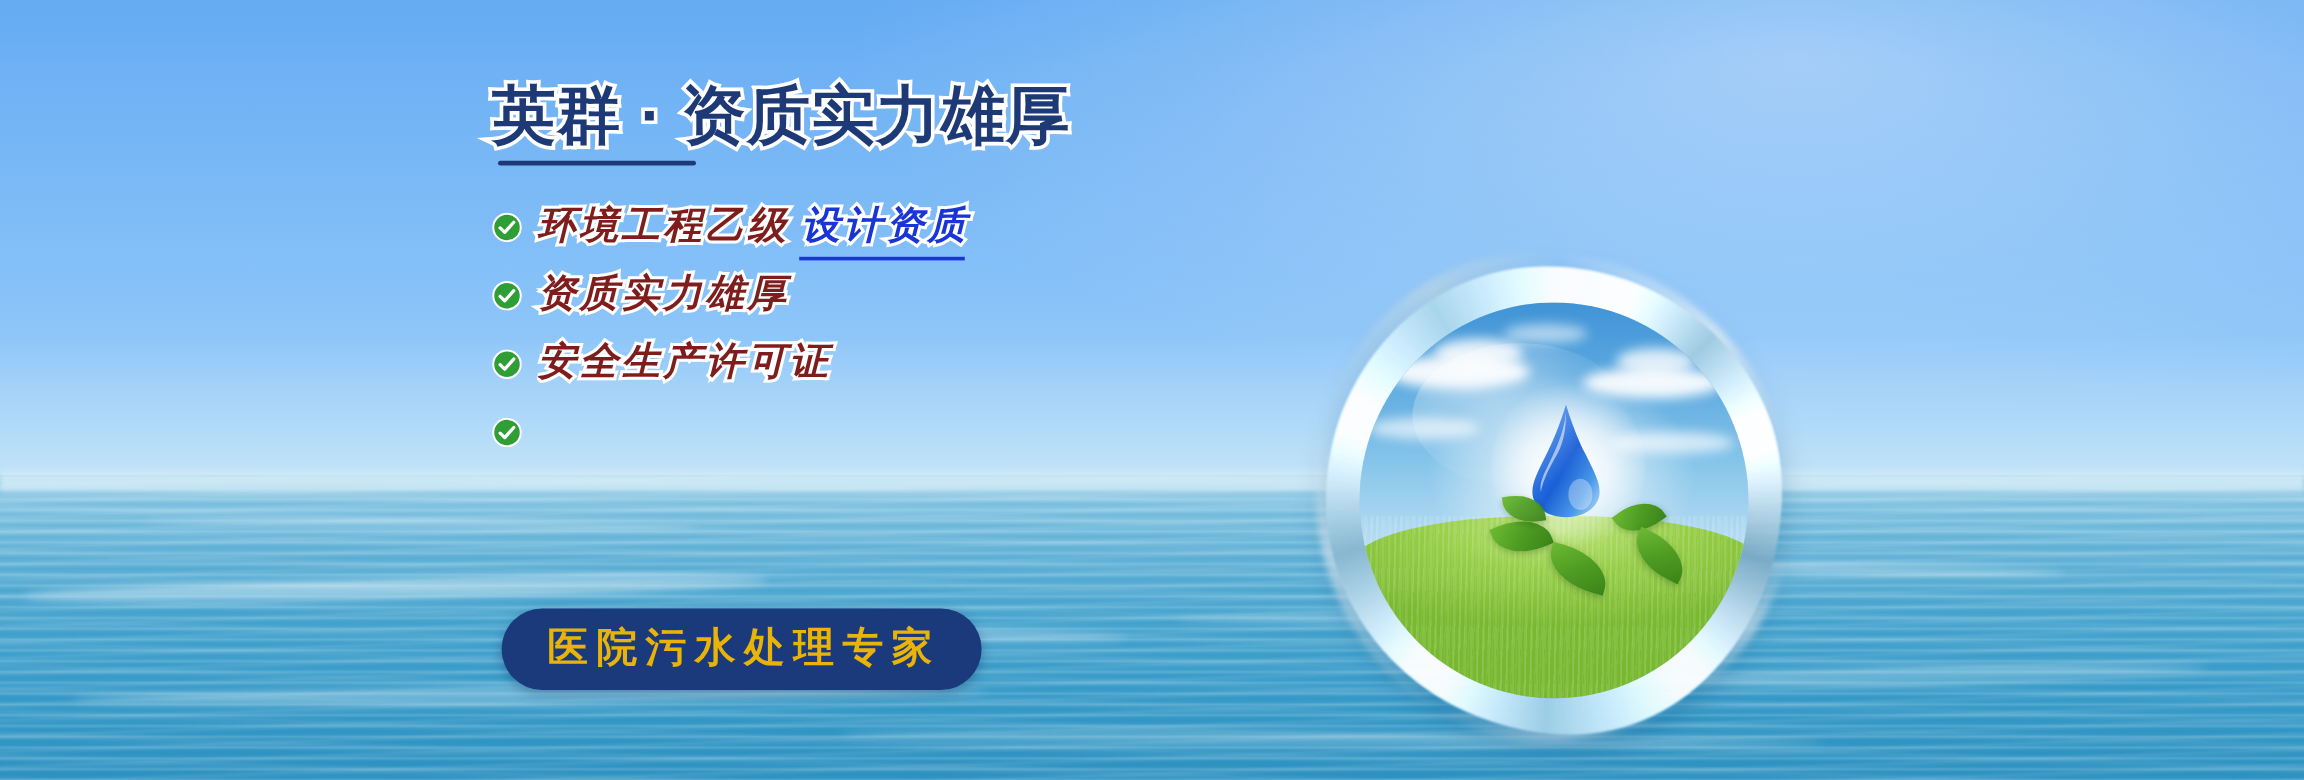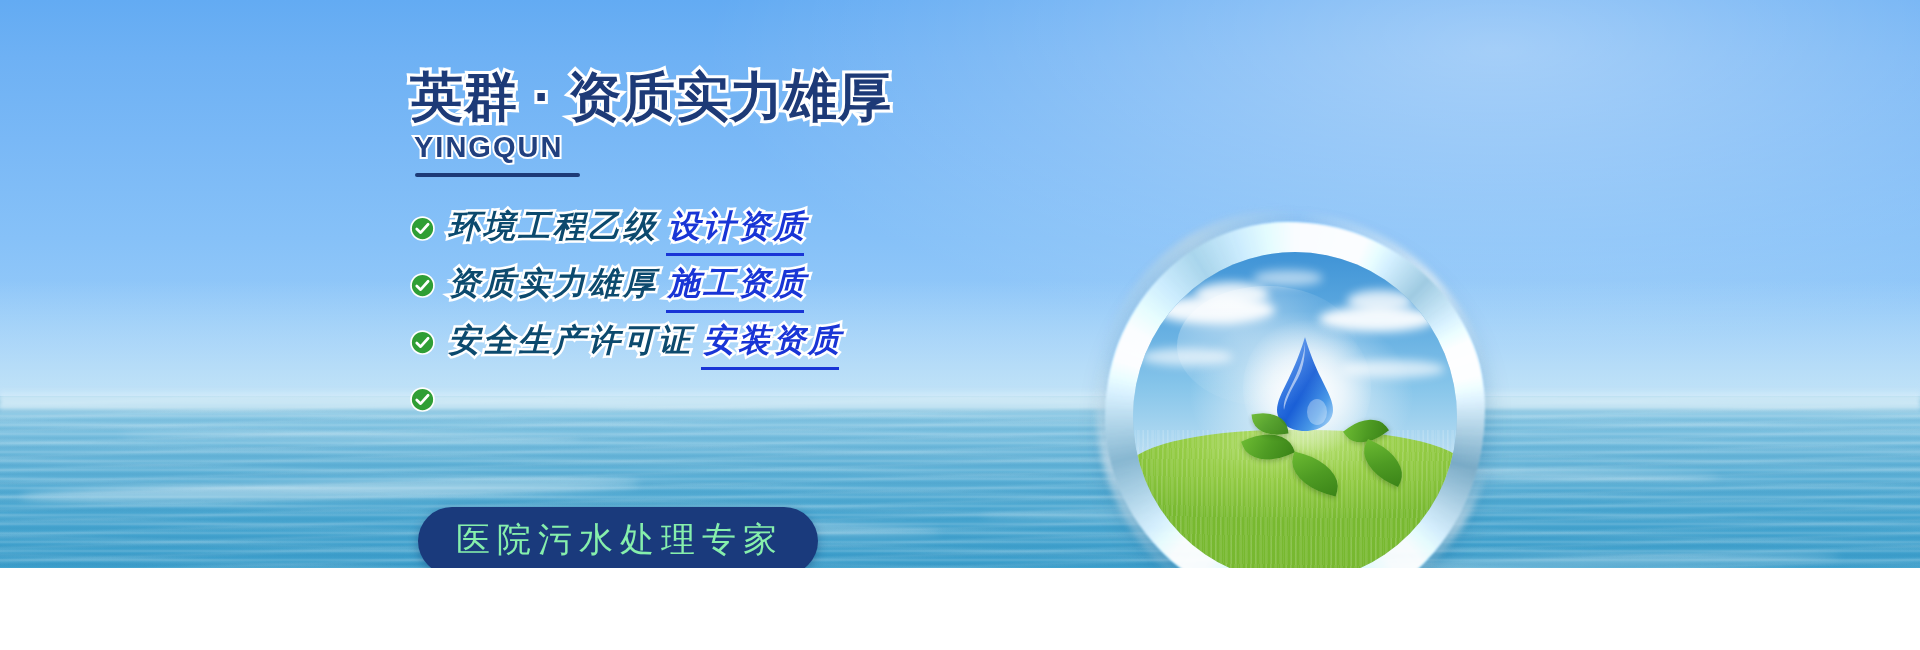--- a/index.html
+++ b/index.html
@@ -9,21 +9,21 @@
     background: #ffffff;
   }
   body {
     font-family: "Liberation Sans", "DejaVu Sans", sans-serif;
   }
 
   
   .banner {
     position: relative;
     width: 1920px;
-    height: 568px;
+    height: 650px;
     overflow: hidden;
     background: #7db6f4;
   }
 
   
   .sky {
     position: absolute;
     left: 0; top: 0;
     width: 1920px;
     height: 410px;
@@ -175,21 +175,21 @@
     flex: 0 0 auto;
     width: 25px;
     height: 25px;
     margin-right: 13px;
     margin-top: 2px;
   }
   .cert-main {
     font-size: 32px;
     font-weight: bold;
     font-style: italic;
-    color: #0c4a6e;
+    color: #7f1d1d;
     letter-spacing: 3px;
     -webkit-text-stroke: 5px #ffffff;
     paint-order: stroke fill;
     white-space: nowrap;
   }
   .cert-tag {
     margin-left: 10px;
     font-size: 32px;
     font-weight: bold;
     font-style: italic;
@@ -211,23 +211,23 @@
   }
 
   .tagline-wrap {
     position: absolute;
     left: 418px;
     top: 507px;
   }
   .tagline {
     display: inline-block;
     background: #1a3a7c;
-    color: #86efac;
+    color: #eab308;
     font-size: 34px;
-    font-weight: normal;
+    font-weight: bold;
     letter-spacing: 7px;
     padding: 10px 34px 12px 38px;
     border-radius: 34px;
     box-shadow: 0 3px 10px rgba(10,40,90,0.35);
     white-space: nowrap;
   }
 
   
   .sphere {
     position: absolute;
@@ -421,21 +421,20 @@
       <div class="leaf l4"></div>
       <div class="leaf l5"></div>
       <div class="sphere-gloss"></div>
     </div>
   </div>
 
   <div class="content">
 
     <h1 class="headline">英群 · 资质实力雄厚</h1>
 
-    <div class="subline">YINGQUN</div>
 
     <div class="rule"></div>
 
     <ul class="cert-list">
 
       <li class="cert-item">
         <span class="check-icon">
           <svg width="25" height="25" viewBox="0 0 24 24" aria-hidden="true">
             <circle cx="12" cy="12" r="11" fill="#2f9e35" stroke="#ffffff" stroke-width="1.6"></circle>
             <path d="M6.5 12.4 L10.2 16 L17.4 7.9" fill="none" stroke="#ffffff" stroke-width="2.6" stroke-linecap="round" stroke-linejoin="round"></path>
@@ -446,32 +445,30 @@
       </li>
 
       <li class="cert-item">
         <span class="check-icon">
           <svg width="25" height="25" viewBox="0 0 24 24" aria-hidden="true">
             <circle cx="12" cy="12" r="11" fill="#2f9e35" stroke="#ffffff" stroke-width="1.6"></circle>
             <path d="M6.5 12.4 L10.2 16 L17.4 7.9" fill="none" stroke="#ffffff" stroke-width="2.6" stroke-linecap="round" stroke-linejoin="round"></path>
           </svg>
         </span>
         <span class="cert-main">资质实力雄厚</span>
-        <span class="cert-tag has-underline">施工资质</span>
       </li>
 
       <li class="cert-item">
         <span class="check-icon">
           <svg width="25" height="25" viewBox="0 0 24 24" aria-hidden="true">
             <circle cx="12" cy="12" r="11" fill="#2f9e35" stroke="#ffffff" stroke-width="1.6"></circle>
             <path d="M6.5 12.4 L10.2 16 L17.4 7.9" fill="none" stroke="#ffffff" stroke-width="2.6" stroke-linecap="round" stroke-linejoin="round"></path>
           </svg>
         </span>
         <span class="cert-main">安全生产许可证</span>
-        <span class="cert-tag has-underline">安装资质</span>
       </li>
 
       <li class="cert-item">
         <span class="check-icon">
           <svg width="25" height="25" viewBox="0 0 24 24" aria-hidden="true">
             <circle cx="12" cy="12" r="11" fill="#2f9e35" stroke="#ffffff" stroke-width="1.6"></circle>
             <path d="M6.5 12.4 L10.2 16 L17.4 7.9" fill="none" stroke="#ffffff" stroke-width="2.6" stroke-linecap="round" stroke-linejoin="round"></path>
           </svg>
         </span>
       </li>

